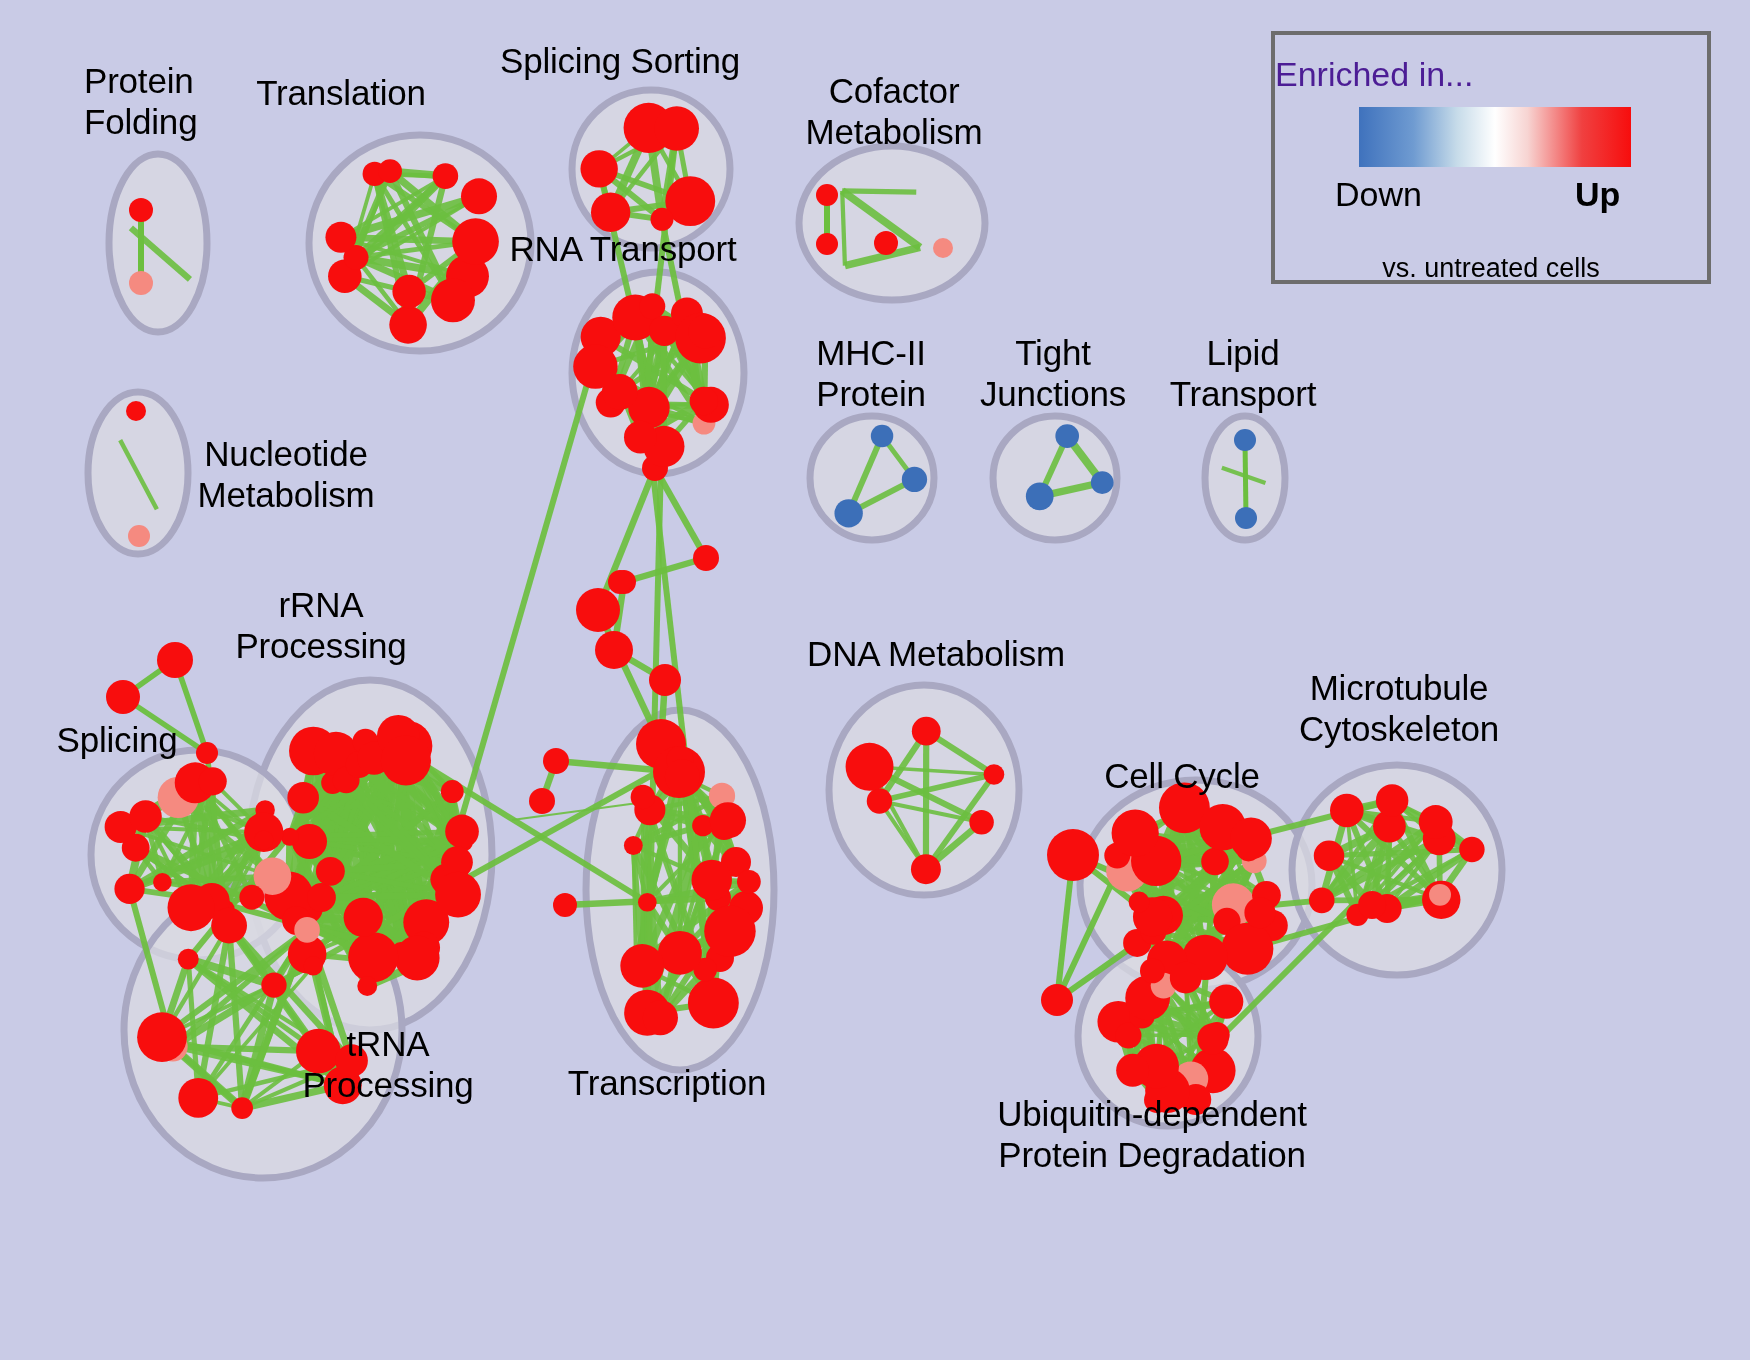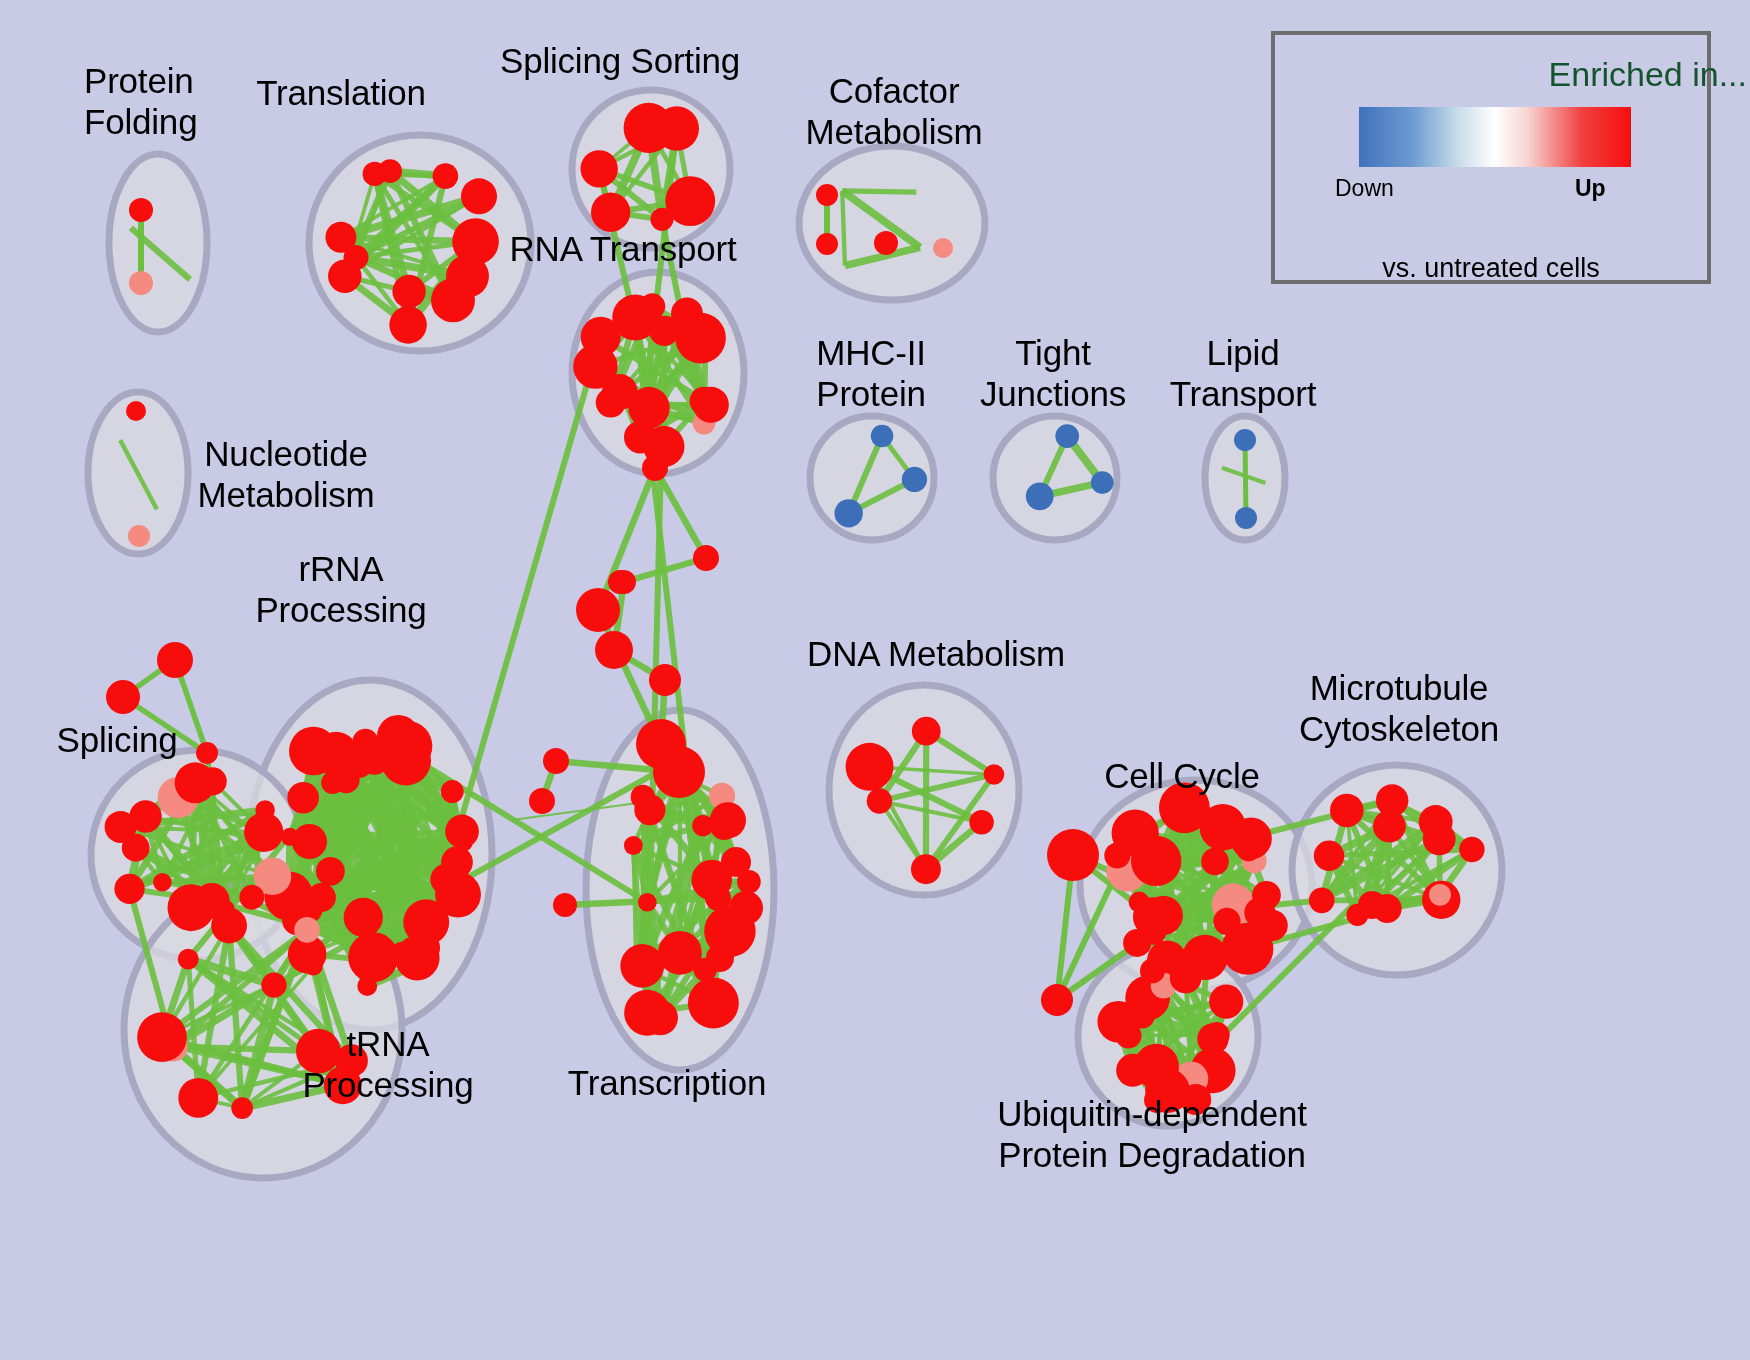--- a/index.html
+++ b/index.html
@@ -25,28 +25,28 @@
   #legend{
     position:absolute;
     left:1271px;top:31px;
     width:440px;height:253px;
     background:#c9cbe6;
     border:4px solid #6d6d6d;
     box-sizing:border-box;
   }
   #legend .ltitle{
     position:absolute;left:0;top:20px;width:100%;
-    text-align:right;font-size:34px;color:#14532d;padding-left:40px;
+    text-align:left;font-size:34px;color:#4c1d95;
   }
   #legend .bar{
     position:absolute;left:84px;top:72px;width:272px;height:60px;
     background:linear-gradient(to right,#3f72bd 0%,#6f9bd1 20%,#c6dbe9 36%,#ffffff 50%,#f7d4d2 62%,#f04040 82%,#f70d0d 100%);
   }
   #legend .lo{
-    position:absolute;top:140px;font-size:23px;color:#000;
+    position:absolute;top:140px;font-size:34px;color:#000;
   }
   #legend .lo.down{left:60px;}
   #legend .lo.up{left:300px;font-weight:bold;}
   #legend .lsub{
     position:absolute;left:0;width:100%;text-align:center;
     font-size:27px;color:#000;
   }
   #legend .lsub.l1{top:186px;}
   #legend .lsub.l2{top:218px;}
 </style>
@@ -1073,21 +1073,21 @@
       <div class="clabel c" style="left: 0px; width: 1788px; top: 70px;">Cofactor
 Metabolism</div>
       <div class="clabel c" style="left: 0px; width: 572px; top: 433px;">Nucleotide
 Metabolism</div>
       <div class="clabel c" style="left: 0px; width: 1742px; top: 332px;">MHC-II
 Protein</div>
       <div class="clabel c" style="left: 0px; width: 2106px; top: 332px;">Tight
 Junctions</div>
       <div class="clabel c" style="left: 0px; width: 2486px; top: 332px;">Lipid
 Transport</div>
-      <div class="clabel c" style="left: 0px; width: 642px; top: 548px; margin-left: 20px;">rRNA
+      <div class="clabel c" style="left: 0px; width: 642px; top: 584px;">rRNA
 Processing</div>
       <div class="clabel c" style="left: 0px; width: 234px; top: 719px;">Splicing</div>
       <div class="clabel c" style="left: 0px; width: 776px; top: 1023px;">tRNA
 Processing</div>
       <div class="clabel c" style="left: 0px; width: 1334px; top: 1062px;">Transcription</div>
       <div class="clabel c" style="left: 0px; width: 1872px; top: 633px;">DNA Metabolism</div>
       <div class="clabel c" style="left: 0px; width: 2364px; top: 755px;">Cell Cycle</div>
       <div class="clabel c" style="left: 0px; width: 2798px; top: 667px;">Microtubule
 Cytoskeleton</div>
       <div class="clabel c" style="left: 0px; width: 2304px; top: 1093px;">Ubiquitin-dependent

